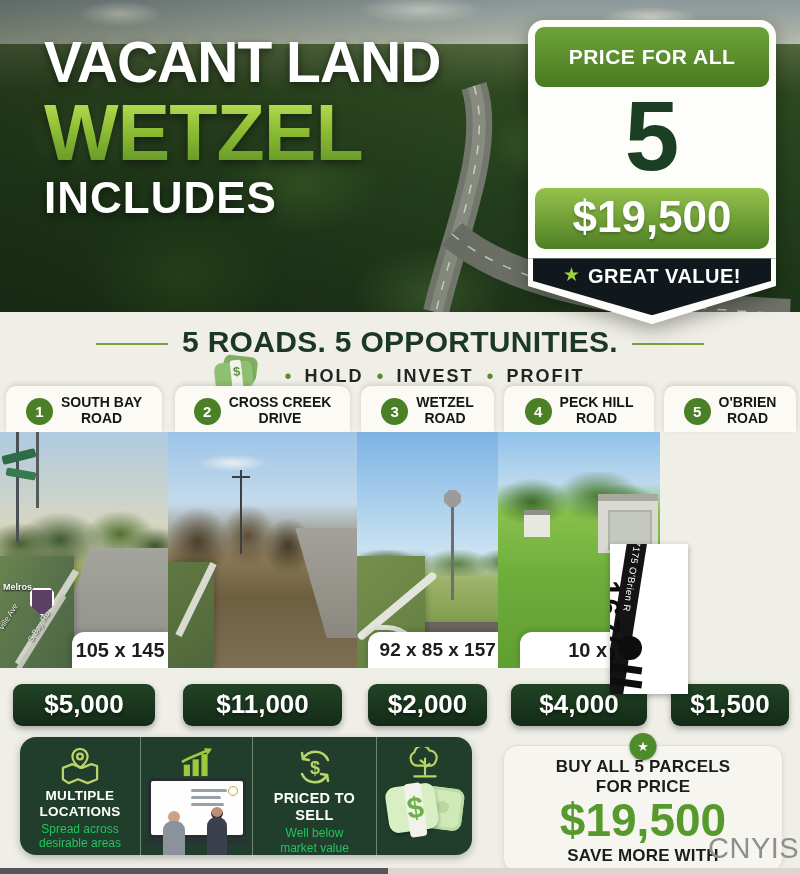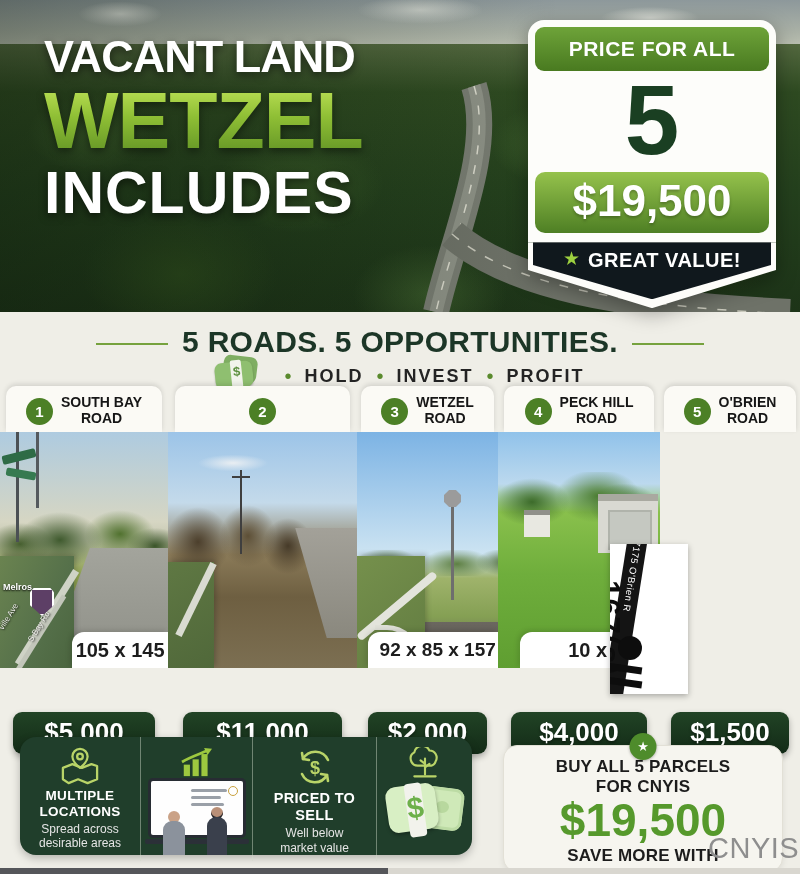--- a/index.html
+++ b/index.html
@@ -20,45 +20,45 @@
       radial-gradient(120px 70px at 300px 140px,#365726 0%,rgba(54,87,38,0) 70%),
       radial-gradient(100px 60px at 560px 100px,#40632e 0%,rgba(64,99,46,0) 70%),
       radial-gradient(120px 80px at 700px 200px,#32511f 0%,rgba(50,81,31,0) 70%),
       radial-gradient(140px 90px at 180px 230px,#2c4a1d 0%,rgba(44,74,29,0) 70%),
       radial-gradient(110px 70px at 430px 250px,#365528 0%,rgba(54,85,40,0) 70%),
       linear-gradient(180deg,#53683f 0%,#2e4a21 18%,#24401d 55%,#1d3418 100%);}
   .hero-shade{position:absolute;left:0;top:0;width:70%;height:100%;
     background:linear-gradient(90deg,rgba(10,20,8,.35),rgba(10,20,8,0));}
   .hero-road-svg{position:absolute;left:0;top:0;}
   .hero-title{position:absolute;left:44px;top:34px;line-height:1;}
-  .ht1{font-size:45px;font-weight:800;letter-spacing:-1px;color:#ffffff;
+  .ht1{font-size:57px;font-weight:800;letter-spacing:-1px;color:#ffffff;
        text-shadow:0 3px 8px rgba(0,0,0,.55);}
   .ht2{font-size:79px;font-weight:800;letter-spacing:-1px;margin-top:2px;
        background:linear-gradient(180deg,#c3e65a 0%,#8fbf35 45%,#5d8f23 100%);
        -webkit-background-clip:text;background-clip:text;color:transparent;
        filter:drop-shadow(0 3px 4px rgba(0,0,0,.45));}
-  .ht3{font-size:59px;font-weight:800;letter-spacing:1px;color:#ffffff;margin-top:4px;
+  .ht3{font-size:44px;font-weight:800;letter-spacing:1px;color:#ffffff;margin-top:4px;
        text-shadow:0 3px 8px rgba(0,0,0,.55);}
   .buy-row{position:absolute;left:40px;top:246px;width:428px;border-top:2px solid #fff;
            padding-top:9px;display:flex;align-items:center;gap:8px;}
   .tag-circle{width:38px;height:38px;border-radius:50%;background:#619a33;flex:0 0 auto;
               display:flex;align-items:center;justify-content:center;box-shadow:0 2px 4px rgba(0,0,0,.35);}
   .buy-label{font-size:17px;font-weight:800;color:#fff;letter-spacing:.3px;
              border-bottom:2px solid #fff;padding:0 5px 10px 5px;text-shadow:0 2px 4px rgba(0,0,0,.5);}
   .buy-sep{width:2px;height:26px;background:#fff;margin:0 6px 6px 6px;opacity:.9;}
   .or-circle{width:36px;height:36px;border-radius:50%;background:#619a33;color:#fff;flex:0 0 auto;
              font-size:16px;font-weight:800;display:flex;align-items:center;justify-content:center;
              box-shadow:0 2px 4px rgba(0,0,0,.35);margin-bottom:4px;}
 
   
   .price-badge{position:absolute;left:528px;top:20px;width:248px;z-index:20;
                filter:drop-shadow(0 6px 10px rgba(0,0,0,.35));}
   .pb-main{background:#fdfdfa;border-radius:16px 16px 0 0;padding:7px 7px 9px 7px;}
   .pb-head{background:linear-gradient(180deg,#6ea339,#497a20);border-radius:9px;
-           color:#fff;font-size:21px;font-weight:800;letter-spacing:.5px;text-align:center;padding:10px 0;}
+           color:#fff;font-size:21px;font-weight:800;letter-spacing:.5px;text-align:center;padding:18px 0;}
   .pb-five{font-size:98px;line-height:.92;font-weight:800;color:#1a3f22;text-align:center;margin-top:4px;}
   .pb-parcels{font-size:33px;font-weight:800;color:#1a3f22;letter-spacing:1px;text-align:center;margin-top:-2px;}
   .pb-price{background:linear-gradient(180deg,#95c24c,#4e7f24);border-radius:10px;margin-top:7px;
             color:#fff;font-size:44px;font-weight:800;text-align:center;padding:4px 0 7px 0;
             text-shadow:0 2px 3px rgba(0,0,0,.25);}
   .pb-tail{position:relative;height:66px;background:#fdfdfa;
            clip-path:polygon(0 0,100% 0,100% 42%,50% 100%,0 42%);}
   .pb-tail-in{position:absolute;left:5px;right:5px;top:0;bottom:9px;background:#10181d;
               clip-path:polygon(0 0,100% 0,100% 40%,50% 100%,0 40%);
               display:flex;align-items:flex-start;justify-content:center;gap:8px;padding-top:7px;}
@@ -179,37 +179,37 @@
   .plat-big{position:absolute;left:16px;top:36px;width:120px;font-size:31px;font-weight:700;color:#0d0d0d;
             transform:rotate(90deg);transform-origin:left top;letter-spacing:1px;}
   .plat-band{position:absolute;left:4px;top:-14px;width:20px;height:190px;background:#141414;transform:rotate(9deg);}
   .plat-band-text{position:absolute;left:2px;top:10px;width:14px;color:#fff;font-size:9.5px;
                   writing-mode:vertical-rl;letter-spacing:.5px;}
   .plat-dot{position:absolute;left:8px;bottom:34px;width:24px;height:24px;background:#0d0d0d;border-radius:50%;}
   .plat-bar1{position:absolute;left:-4px;bottom:22px;width:36px;height:7px;background:#0d0d0d;transform:rotate(8deg);}
   .plat-bar2{position:absolute;left:-4px;bottom:8px;width:36px;height:7px;background:#0d0d0d;transform:rotate(8deg);}
 
   
-  .prices{position:absolute;left:0;top:704px;width:800px;height:52px;}
+  .prices{position:absolute;left:0;top:676px;width:800px;height:52px;}
   .price-cell{display:flex;align-items:center;justify-content:center;}
   .price-btn{width:84%;height:42px;margin-top:5px;border-radius:9px;
              background:linear-gradient(180deg,#214325 0%,#132b17 100%);
              box-shadow:0 3px 6px rgba(0,0,0,.3);
              display:flex;align-items:center;justify-content:center;
              color:#fff;font-size:26px;font-weight:700;text-shadow:0 2px 3px rgba(0,0,0,.4);}
 
   
   .features{position:absolute;left:20px;top:737px;width:452px;height:118px;background:#203e2b;
             border-radius:16px;display:grid;grid-template-columns:120px 112px 124px 1fr;
             box-shadow:0 3px 8px rgba(0,0,0,.25);}
   .fcol{display:flex;flex-direction:column;align-items:center;justify-content:flex-start;
         padding:10px 4px 6px 4px;gap:3px;}
   .fcol + .fcol{border-left:1px solid rgba(210,220,205,.45);}
   .ftitle{font-size:13.5px;font-weight:800;color:#fff;line-height:1.15;text-align:center;letter-spacing:.3px;}
-  .fsub{font-size:12px;color:#e5e5e5;line-height:1.2;text-align:center;}
+  .fsub{font-size:12px;color:#22c55e;line-height:1.2;text-align:center;}
 
   .board-wrap{position:relative;width:96px;height:74px;margin-top:1px;}
   .board{position:absolute;left:2px;top:0;width:92px;height:54px;background:#fefefe;
          box-shadow:0 0 0 3px #272c33;border-radius:2px;}
   .board-tray{position:absolute;left:-4px;top:58px;width:104px;height:5px;background:#2b3038;border-radius:2px;}
   .bl{position:absolute;height:3px;background:#9aa0a8;border-radius:2px;}
   .bl1{left:40px;top:8px;width:36px;}
   .bl2{left:40px;top:15px;width:30px;}
   .bl3{left:40px;top:22px;width:33px;}
   .bulb{position:absolute;right:5px;top:5px;width:8px;height:8px;border:1.5px solid #c9a23f;border-radius:50%;}
@@ -309,20 +309,21 @@
   <div class="cards cols">
     <div class="card-cell">
         <div class="pcard">
       <div class="pnum">1</div>
       <div class="pname"><span>SOUTH BAY</span><br><span>ROAD</span></div>
     </div>
       </div>
     <div class="card-cell">
         <div class="pcard">
       <div class="pnum">2</div>
+      <div class="pname"><span>CROSS CREEK</span><br><span>DRIVE</span></div>
     </div>
       </div>
     <div class="card-cell">
         <div class="pcard">
       <div class="pnum">3</div>
       <div class="pname"><span>WETZEL</span><br><span>ROAD</span></div>
     </div>
       </div>
     <div class="card-cell">
         <div class="pcard">
@@ -479,21 +480,21 @@
         <div class="m3-front"></div>
         <div class="m3-band"></div>
         <div class="m3-dollar">$</div>
       </div>
     </div>
   </div>
 
   <div class="offer">
     <div class="offer-star">★</div>
     <div class="offer-line">BUY ALL 5 PARCELS</div>
-    <div class="offer-line">FOR CNYIS</div>
+    <div class="offer-line">FOR PRICE</div>
     <div class="offer-price">$19,500</div>
     <div class="offer-line">SAVE MORE WITH</div>
     <div class="offer-line">THE FULL PACKAGE!</div>
   </div>
 
   <div class="watermark">CNYIS</div>
 
   <div class="footer-strip"></div>
   <div class="footer-dark"></div>
 

